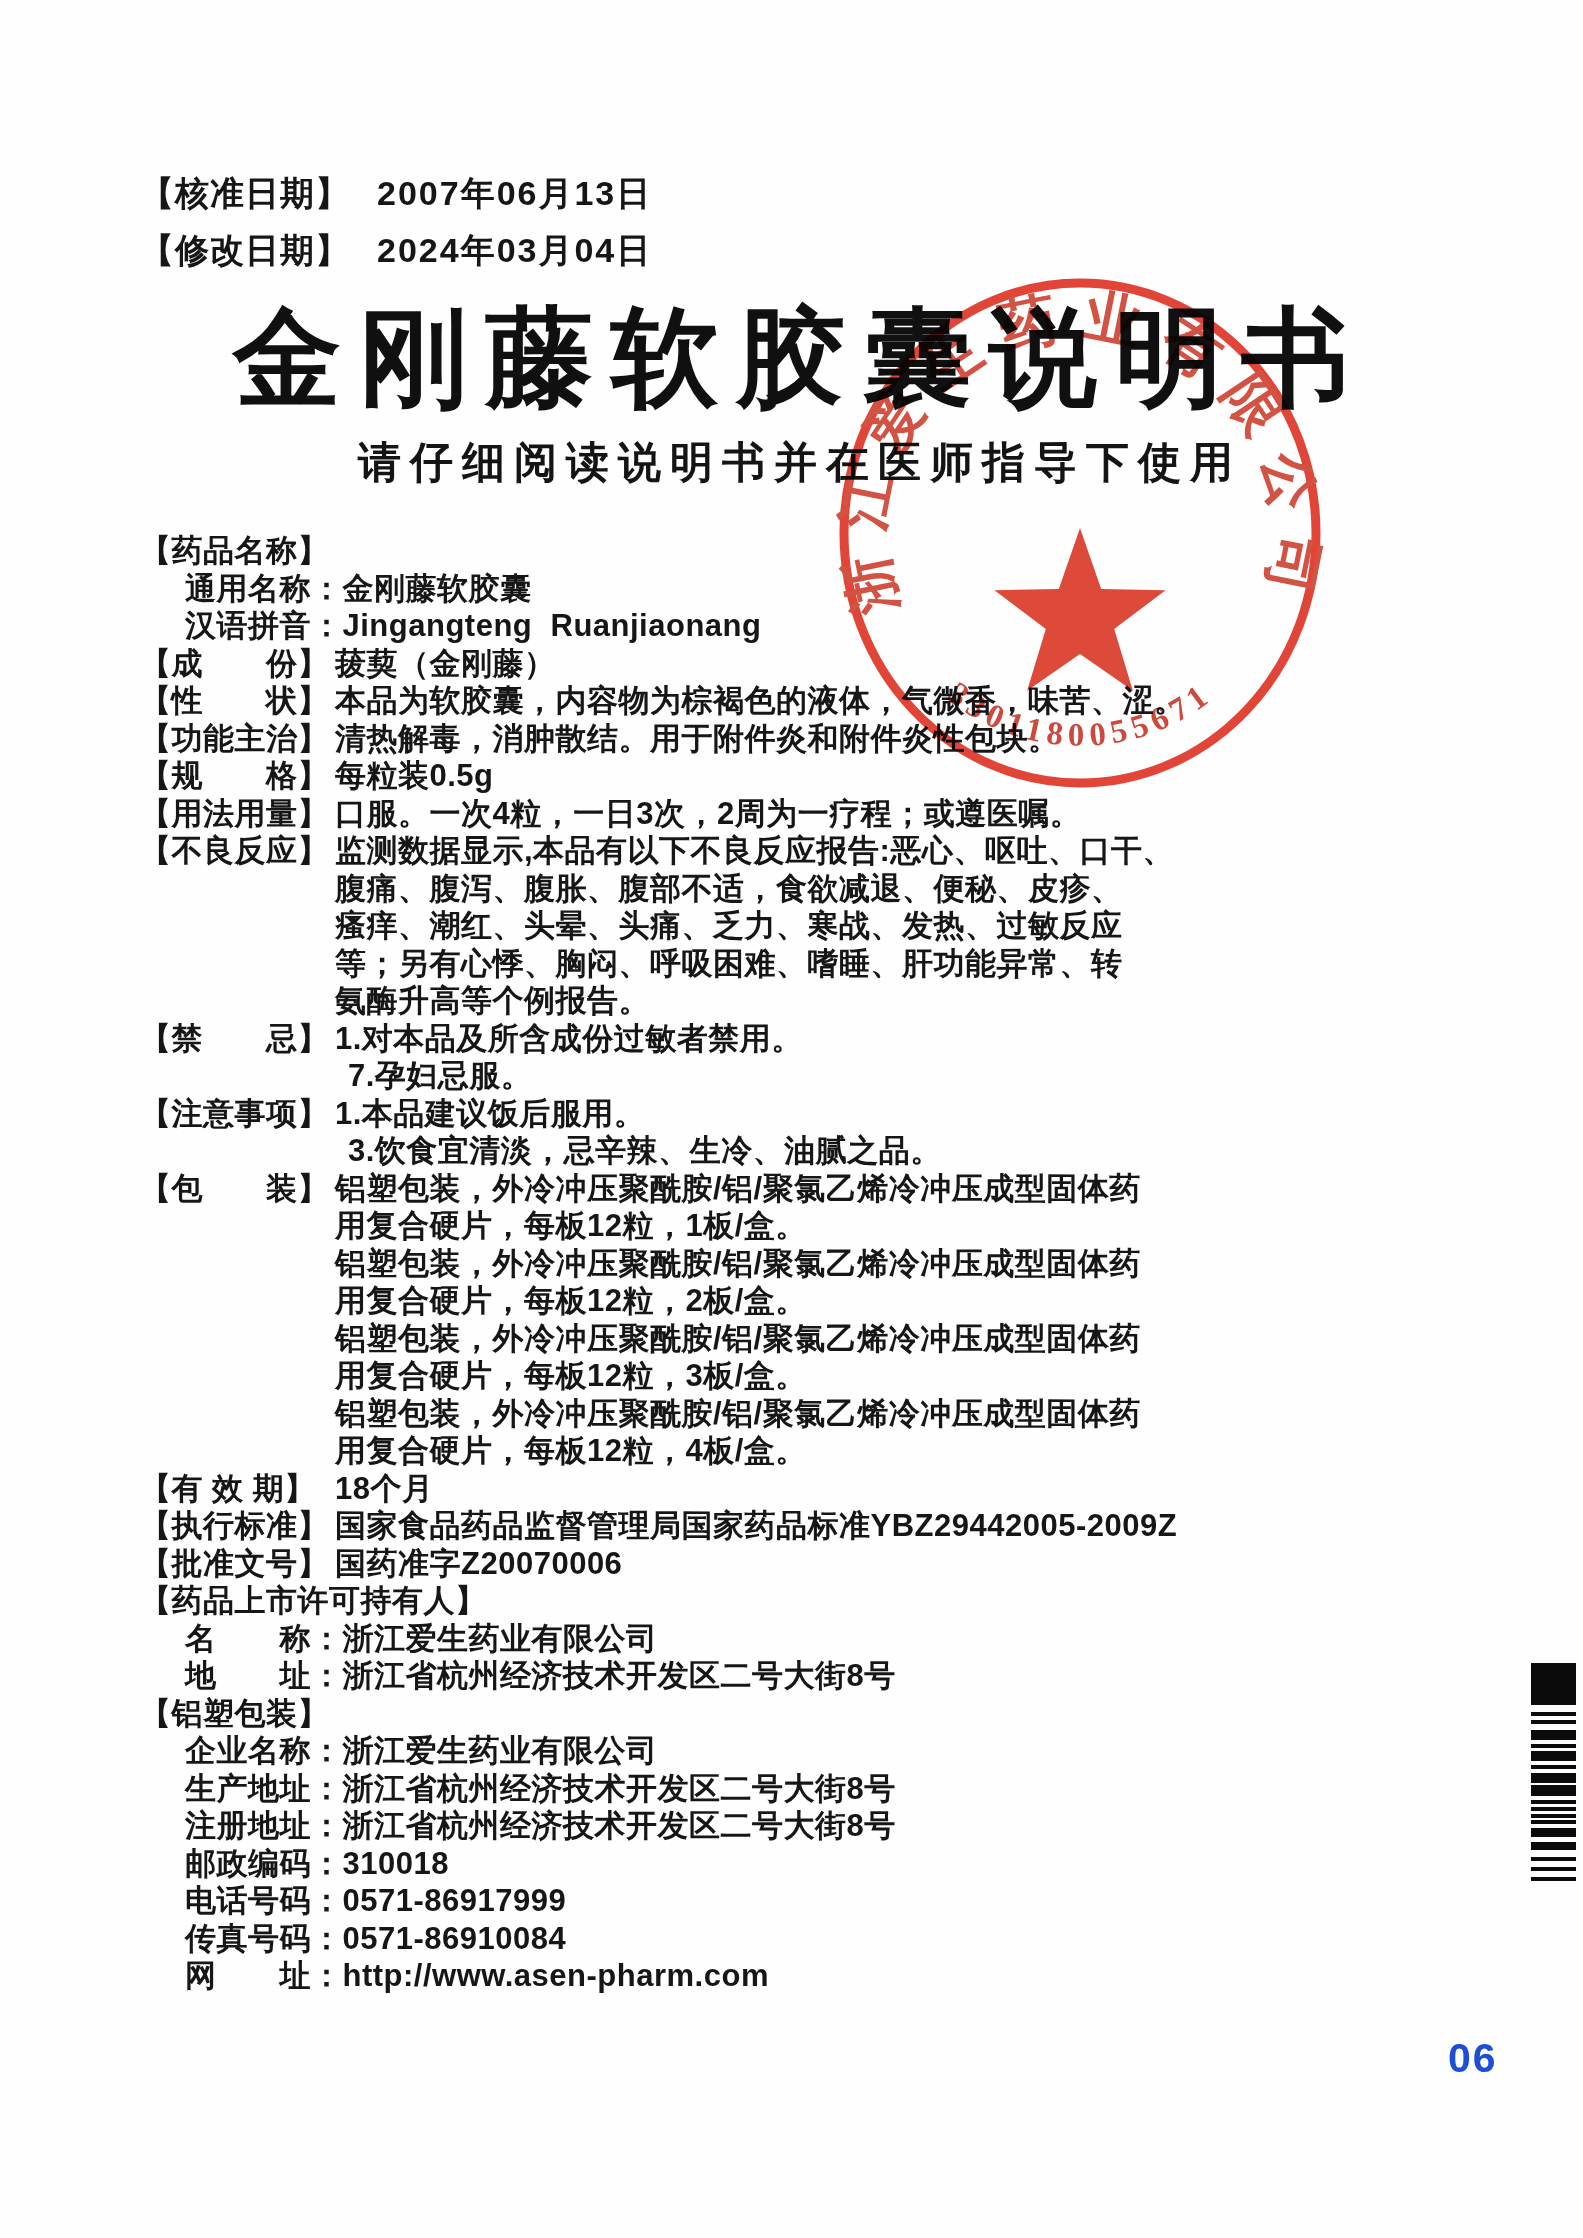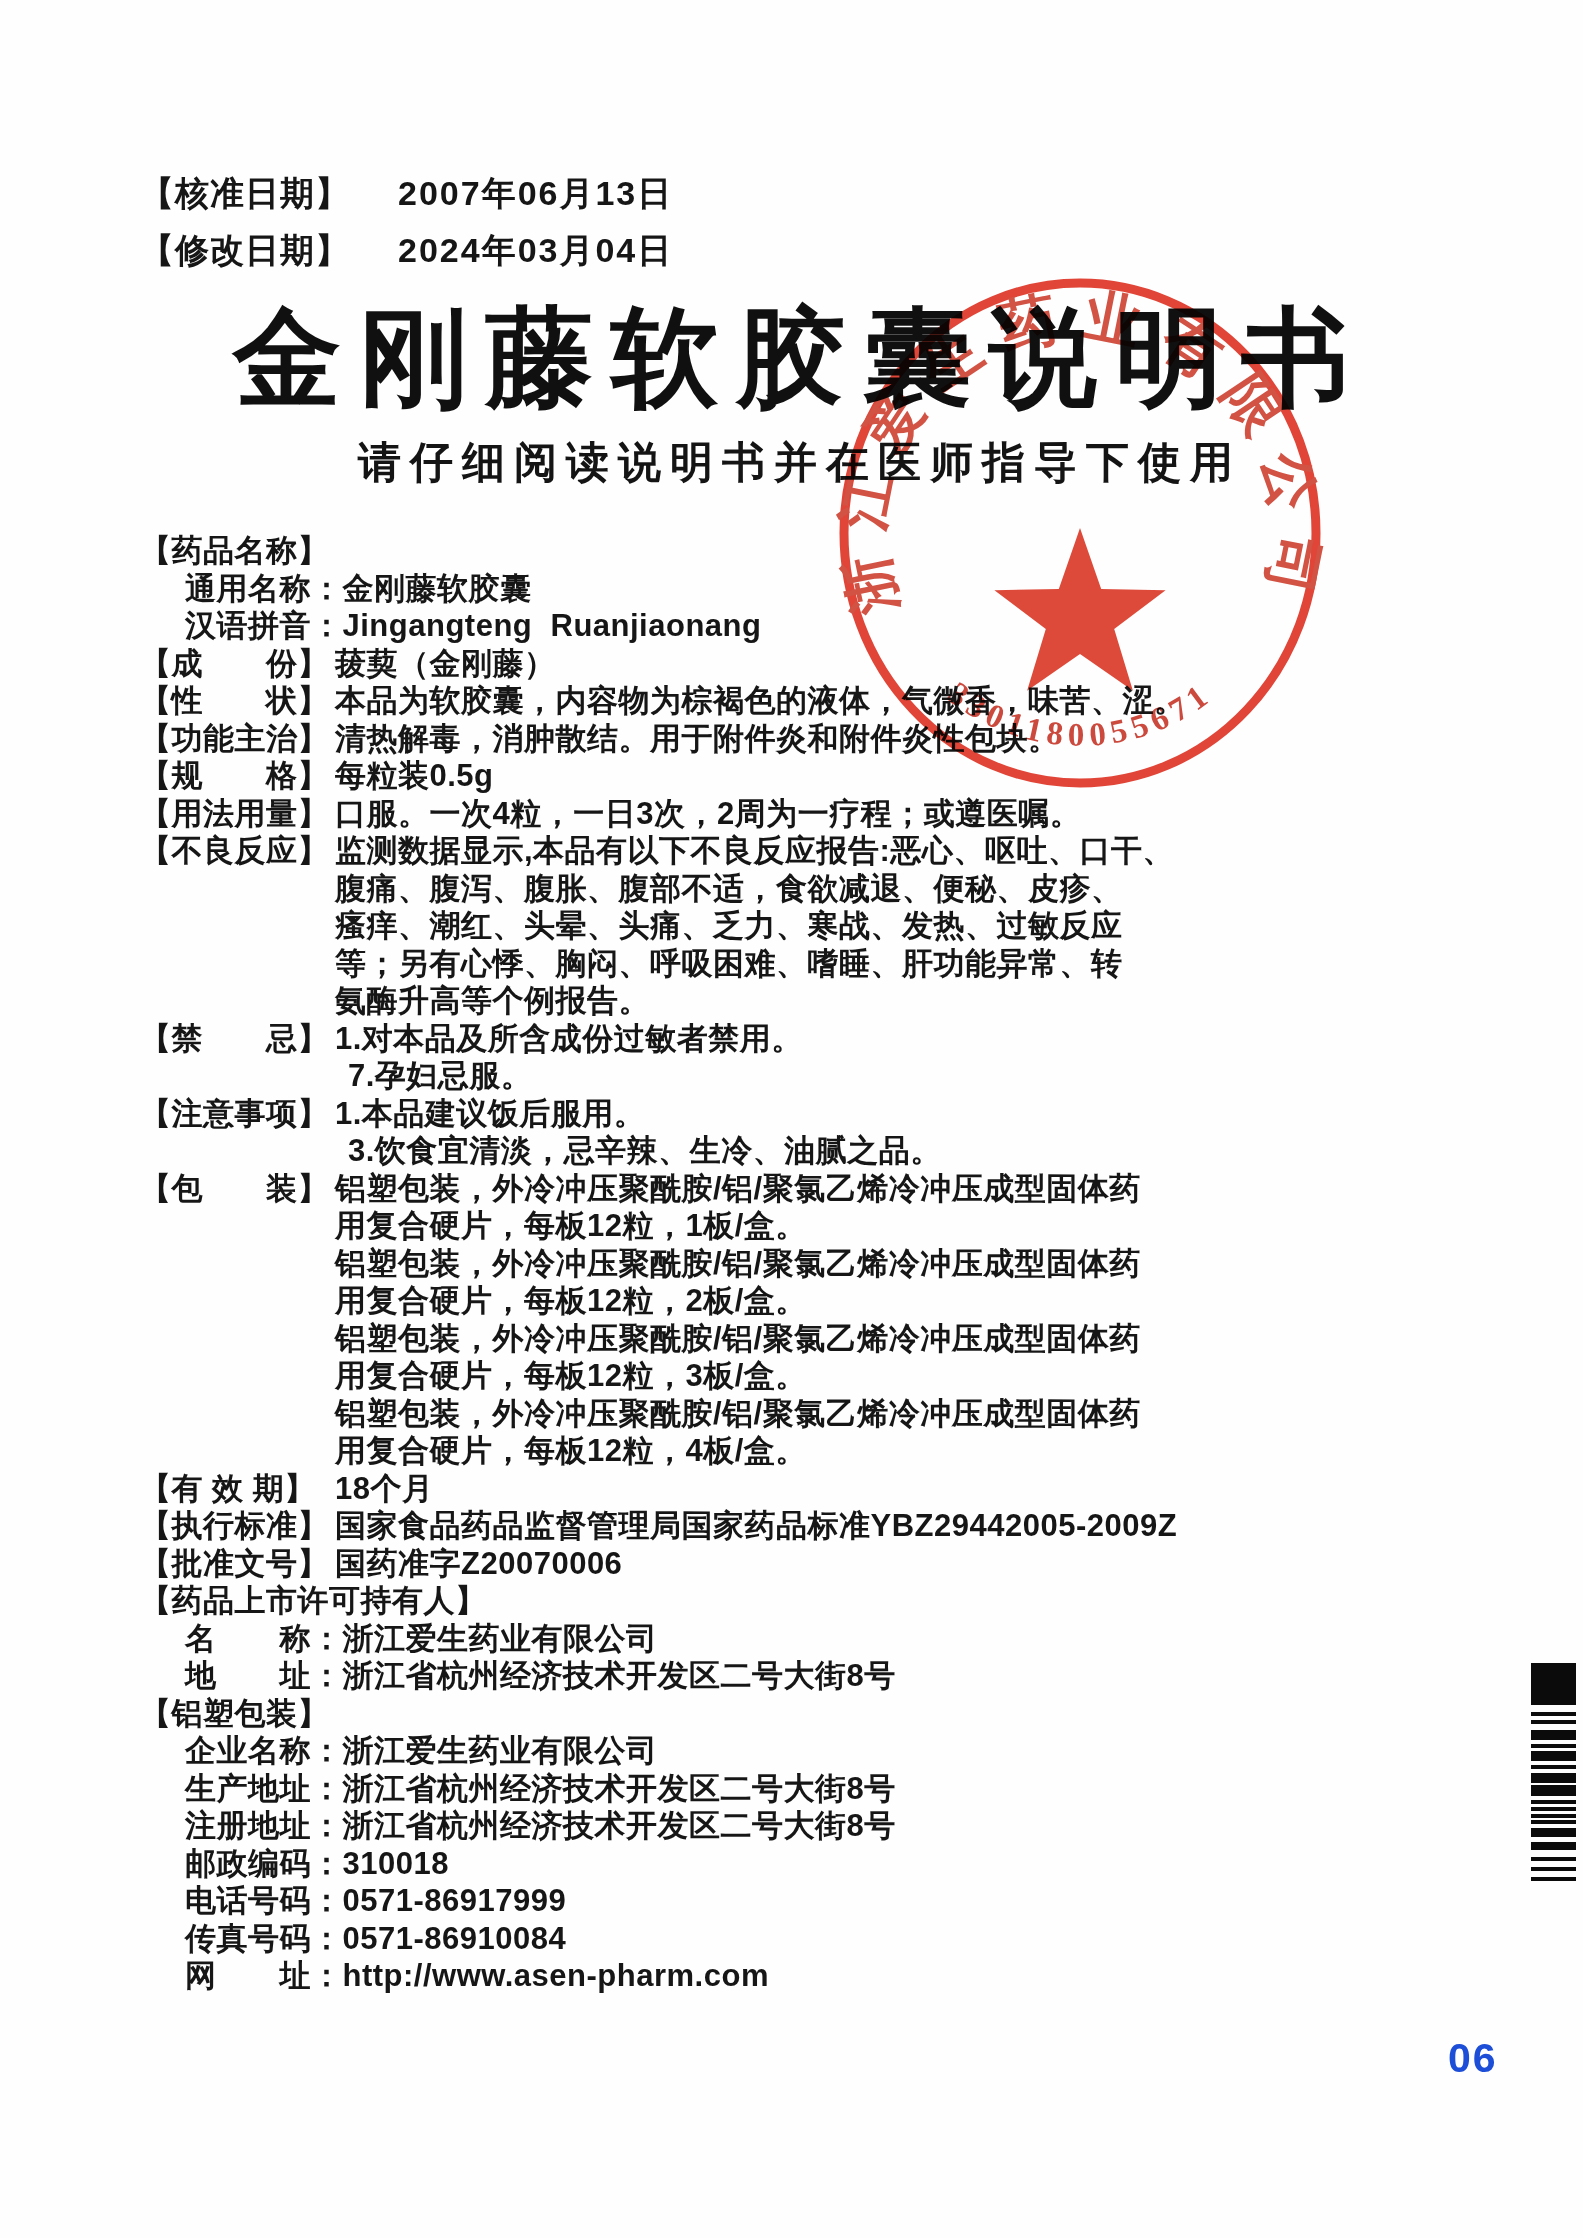--- a/index.html
+++ b/index.html
@@ -9,21 +9,21 @@
     margin:0 auto;
     background:#fefefe;
     overflow:hidden;
     font-family:"Liberation Sans","DejaVu Sans",sans-serif;
     color:#161616;
   }
   .content{position:absolute;left:140px;top:165px;width:1320px;}
   
   .date-line{height:57px;line-height:57px;font-size:34px;white-space:pre;}
   .date-line .dlbl{font-weight:800;letter-spacing:1px;}
-  .date-line .dval{font-weight:700;margin-left:48px;letter-spacing:2px;}
+  .date-line .dval{font-weight:700;margin-left:27px;letter-spacing:2px;}
   
   .doc-title{
     margin-top:15px;
     text-align:center;
     font-size:108px;
     font-weight:900;
     letter-spacing:18px;
     line-height:128px;
     white-space:nowrap;
     color:#101010;

